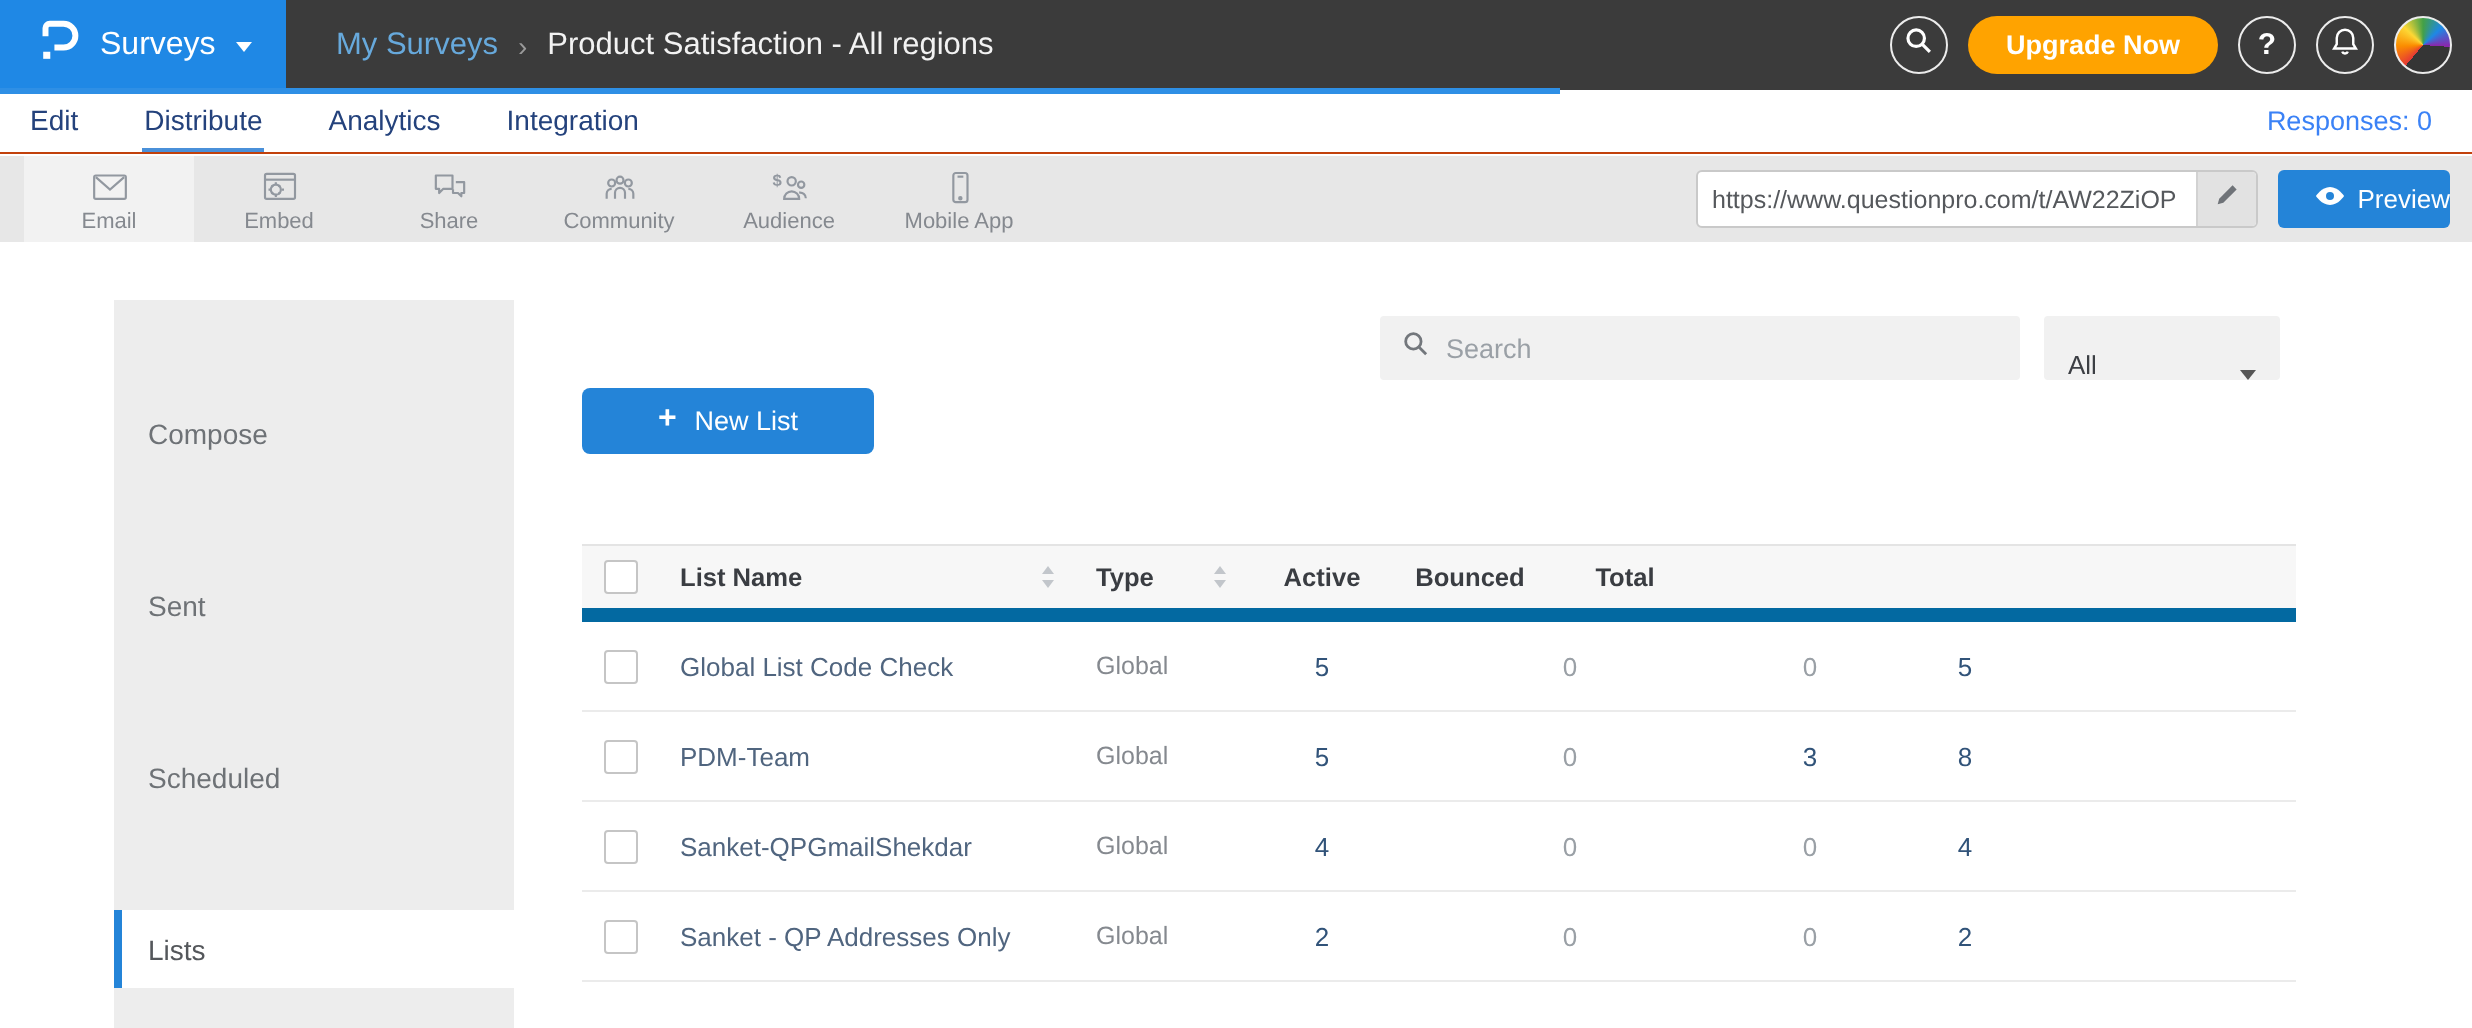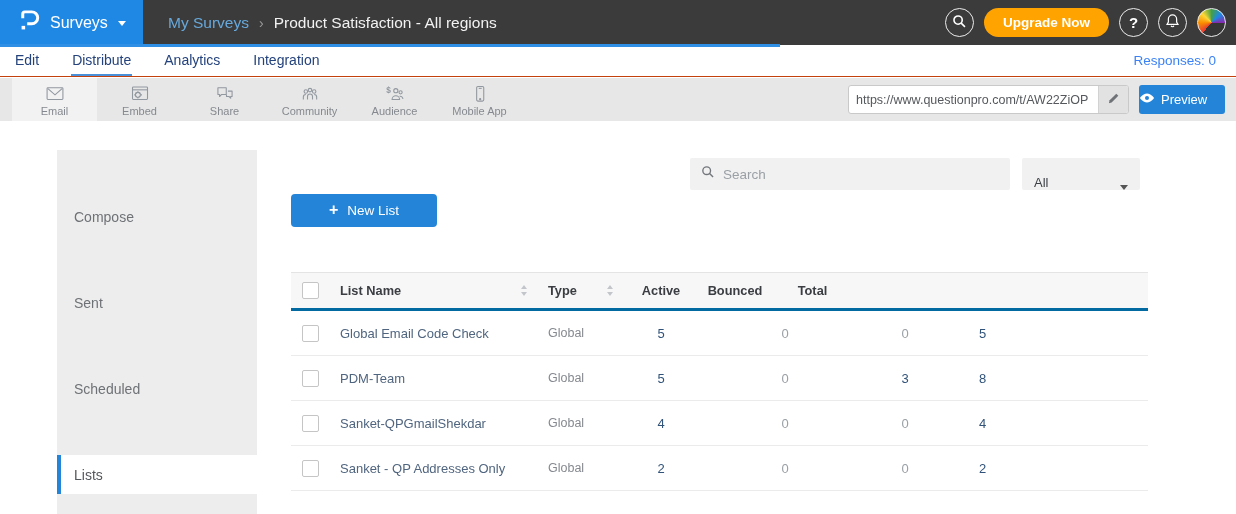--- a/index.html
+++ b/index.html
@@ -49,21 +49,21 @@
   .ch-label { font-size:11px; color:#85898f; }
   .toolbar-right { position:absolute; right:11px; top:7px; display:flex; gap:10px; align-items:center; }
   .url-field { width:281px; height:29px; background:#fff; border:1px solid #c9c9c9;
     border-radius:3px; display:flex; align-items:center; overflow:hidden; }
   .url-field input { flex:1; min-width:0; border:none; outline:none; background:transparent;
     font-size:12.5px; color:#55585c; padding:0 7px; font-family:inherit; }
   .pencil-btn { width:30px; align-self:stretch; background:#e2e2e2; border-left:1px solid #d2d2d2;
     display:flex; align-items:center; justify-content:center; cursor:pointer; }
   .preview-btn { width:86px; height:29px; border:none; border-radius:3px;
     background:var(--accent-blue); color:#fff; font-size:13px; font-family:inherit;
-    display:flex; align-items:center; justify-content:flex-start; gap:6px; cursor:pointer; }
+    display:flex; align-items:center; justify-content:flex-end; gap:6px; cursor:pointer; }
   
   .sidebar { position:absolute; left:57px; top:150px; width:200px; height:364px; background:#ededed; }
   .side-item { height:39px; display:flex; align-items:center; padding-left:17px;
     font-size:14px; color:#6e7276; cursor:pointer;margin-top:47px; }
   .side-item.active { background:#fff; border-left:4px solid var(--accent-blue);
     padding-left:13px; color:#54575b; }
   
   .search-box { position:absolute; left:690px; top:158px; width:320px; height:32px;
     background:#f1f1f1; border-radius:2px; display:flex; align-items:center; padding:0 11px; gap:8px; }
   .search-box input { flex:1; min-width:0; border:none; outline:none; background:transparent;
@@ -75,21 +75,21 @@
   .caret-d { margin-left:auto; width:0; height:0; border-left:4.5px solid transparent;
     border-right:4.5px solid transparent; border-top:5.5px solid #555; }
   .new-list { position:absolute; left:291px; top:194px; width:146px; height:33px;
     border:none; border-radius:4px; background:var(--accent-blue); color:#fff;
     font-size:13.5px; font-family:inherit; display:flex; align-items:center;
     justify-content:center; gap:9px; cursor:pointer; }
   .new-list .plus { font-size:16px; font-weight:bold; margin-top:-1px; }
   
   .table { position:absolute; left:291px; top:272px; width:857px; }
   .thead { display:flex; align-items:center; height:39px; background:#f7f7f7;
-    border-top:1px solid #e4e4e4; border-bottom:3px solid #0369a1;
+    border-top:1px solid #e4e4e4; border-bottom:7px solid #0369a1;
     font-weight:bold; font-size:12.8px; color:#3a3d42; }
   .trow { display:flex; align-items:center; height:45px; border-bottom:1px solid #ebebeb; background:#fff; }
   .col-cb { width:41px; padding-left:11px; display:flex; align-items:center; }
   .col-name { width:208px; display:flex; align-items:center; padding-left:8px; }
   .col-name .sort { margin-left:auto; margin-right:12px; }
   .col-type { width:82px; display:flex; align-items:center; padding-left:8px; }
   .col-type .sort { margin-left:auto; margin-right:8px; }
   .col-active { width:78px; text-align:center; }
   .col-unsub { width:170px; text-align:center; }
   .col-bounced { width:70px; text-align:center; }
@@ -309,21 +309,21 @@
     <div class="col-active">Active</div>
     <div class="col-bounced">Bounced</div>
     <div class="col-total">Total</div>
   </div>
   <div id="table-body">
   <div class="trow active">
     <div class="col-cb">
           <span class="checkbox"></span>
         </div>
     <div class="col-name">
-          <span class="row-name">Global Email Code Check</span>
+          <span class="row-name">Global List Code Check</span>
         </div>
     <div class="col-type">
           <span class="row-type">Global</span>
         </div>
     <div class="col-active num">5</div>
     <div class="col-unsub num muted">0</div>
     <div class="col-bounced num muted">0</div>
     <div class="col-total num">5</div>
   </div>
 

